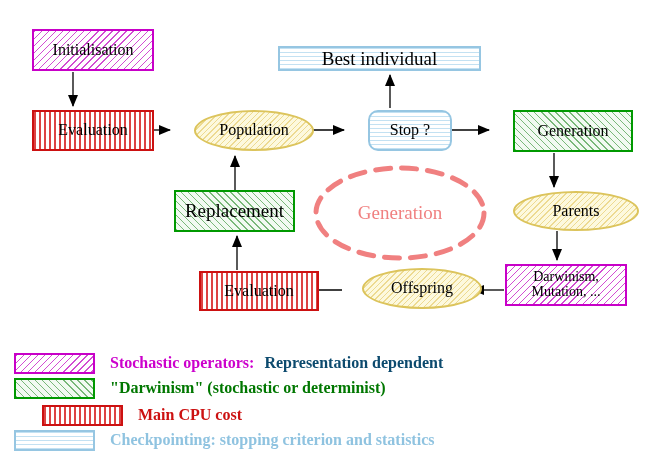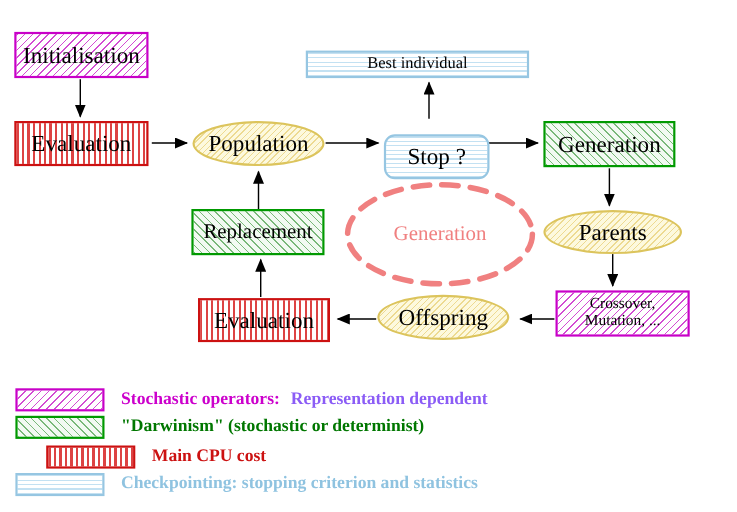--- a/index.html
+++ b/index.html
@@ -13,39 +13,39 @@
   }
   
   .h-magenta{background:repeating-linear-gradient(135deg,#d24dd2 0,#d24dd2 1px,#ffffff 1px,#ffffff 5px);border:2px solid #c800c8;}
   .h-green{background:repeating-linear-gradient(45deg,#79b879 0,#79b879 1px,#f2faf2 1px,#f2faf2 5px);border:2px solid #009900;}
   .h-red{background:repeating-linear-gradient(90deg,#dd4343 0,#dd4343 2px,#ffffff 2px,#ffffff 5px);border:2px solid #cc1111;}
   .h-cyan{background:repeating-linear-gradient(180deg,#c3e1f2 0,#c3e1f2 1px,#ffffff 1px,#ffffff 4px);border:2px solid #96c6e2;}
   .h-yellow{background:repeating-linear-gradient(135deg,#edda91 0,#edda91 1px,#fdf9de 1px,#fdf9de 4px);border:2px solid #dcc45c;}
   .ellipse{border-radius:50%;}
   .rounded{border-radius:10px;}
 
-  .fs-big{font-size:21px;}
-  .fs-mid{font-size:15px;}
+  .fs-big{font-size:16px;margin-left:19px;}
+  .fs-mid{font-size:19px;}
   .fs-small{font-size:19px;}
   .fs-tiny{font-size:14px;}
 
   .generation-label{
     position:absolute;left:315px;top:201px;width:170px;height:24px;
     display:flex;align-items:center;justify-content:center;
     color:#f08080;font-size:19px;
   }
   svg.overlay{position:absolute;left:0;top:0;pointer-events:none;}
 
   
   .legend-row{position:absolute;left:14px;display:flex;align-items:center;height:22px;}
   .swatch{width:81px;height:21px;box-sizing:border-box;flex:0 0 auto;}
   .legend-text{margin-left:15px;font-weight:bold;font-size:16px;white-space:nowrap;}
   .legend-extra{margin-left:10px;font-weight:bold;font-size:16px;white-space:nowrap;}
   .c-magenta{color:#cc00cc;}
-  .c-gold{color:#8b5cf6;}
+  .c-gold{color:#0c4a6e;}
   .c-green{color:#007700;}
   .c-red{color:#cc1111;}
   .c-blue{color:#8fc3e0;}
 </style>
 </head>
 <body>
 
 <div class="canvas">
 
   <svg class="overlay" width="670" height="465" viewBox="0 0 670 465">
@@ -71,36 +71,36 @@
   </svg>
 
   <div class="node h-magenta fs-big" style="left:13px;top:29px;width:122px;height:42px;">Initialisation</div>
 
   <div class="node h-red fs-big" style="left:13px;top:110px;width:122px;height:41px;">Evaluation</div>
 
   <div class="node h-yellow ellipse fs-big" style="left:175px;top:110px;width:120px;height:41px;">Population</div>
 
   <div class="node h-cyan fs-mid" style="left:278px;top:46px;width:203px;height:25px;">Best individual</div>
 
-  <div class="node h-cyan rounded fs-big" style="left:349px;top:122px;width:96px;height:41px;">Stop ?</div>
+  <div class="node h-cyan rounded fs-big" style="left:349px;top:110px;width:84px;height:41px;">Stop ?</div>
 
   <div class="node h-green fs-big" style="left:494px;top:110px;width:120px;height:42px;">Generation</div>
 
   <div class="node h-green fs-small" style="left:174px;top:190px;width:121px;height:42px;">Replacement</div>
 
   <div class="node h-yellow ellipse fs-big" style="left:494px;top:191px;width:126px;height:40px;">Parents</div>
 
   <div class="generation-label">Generation</div>
 
   <div class="node h-red fs-big" style="left:180px;top:271px;width:120px;height:40px;">Evaluation</div>
 
   <div class="node h-yellow ellipse fs-big" style="left:343px;top:268px;width:120px;height:41px;">Offspring</div>
 
   <div class="node h-magenta fs-tiny" style="left:505px;top:264px;width:122px;height:42px;flex-direction:column;">
-    <span>Crossover,</span>
+    <span>Darwinism,</span>
     <span>Mutation, ...</span>
   </div>
 
   <div class="legend-row" style="top:352px;">
     <span class="swatch h-magenta"></span>
     <span class="legend-text c-magenta">Stochastic operators:</span>
     <span class="legend-extra c-gold">Representation dependent</span>
   </div>
 
   <div class="legend-row" style="top:377px;">

